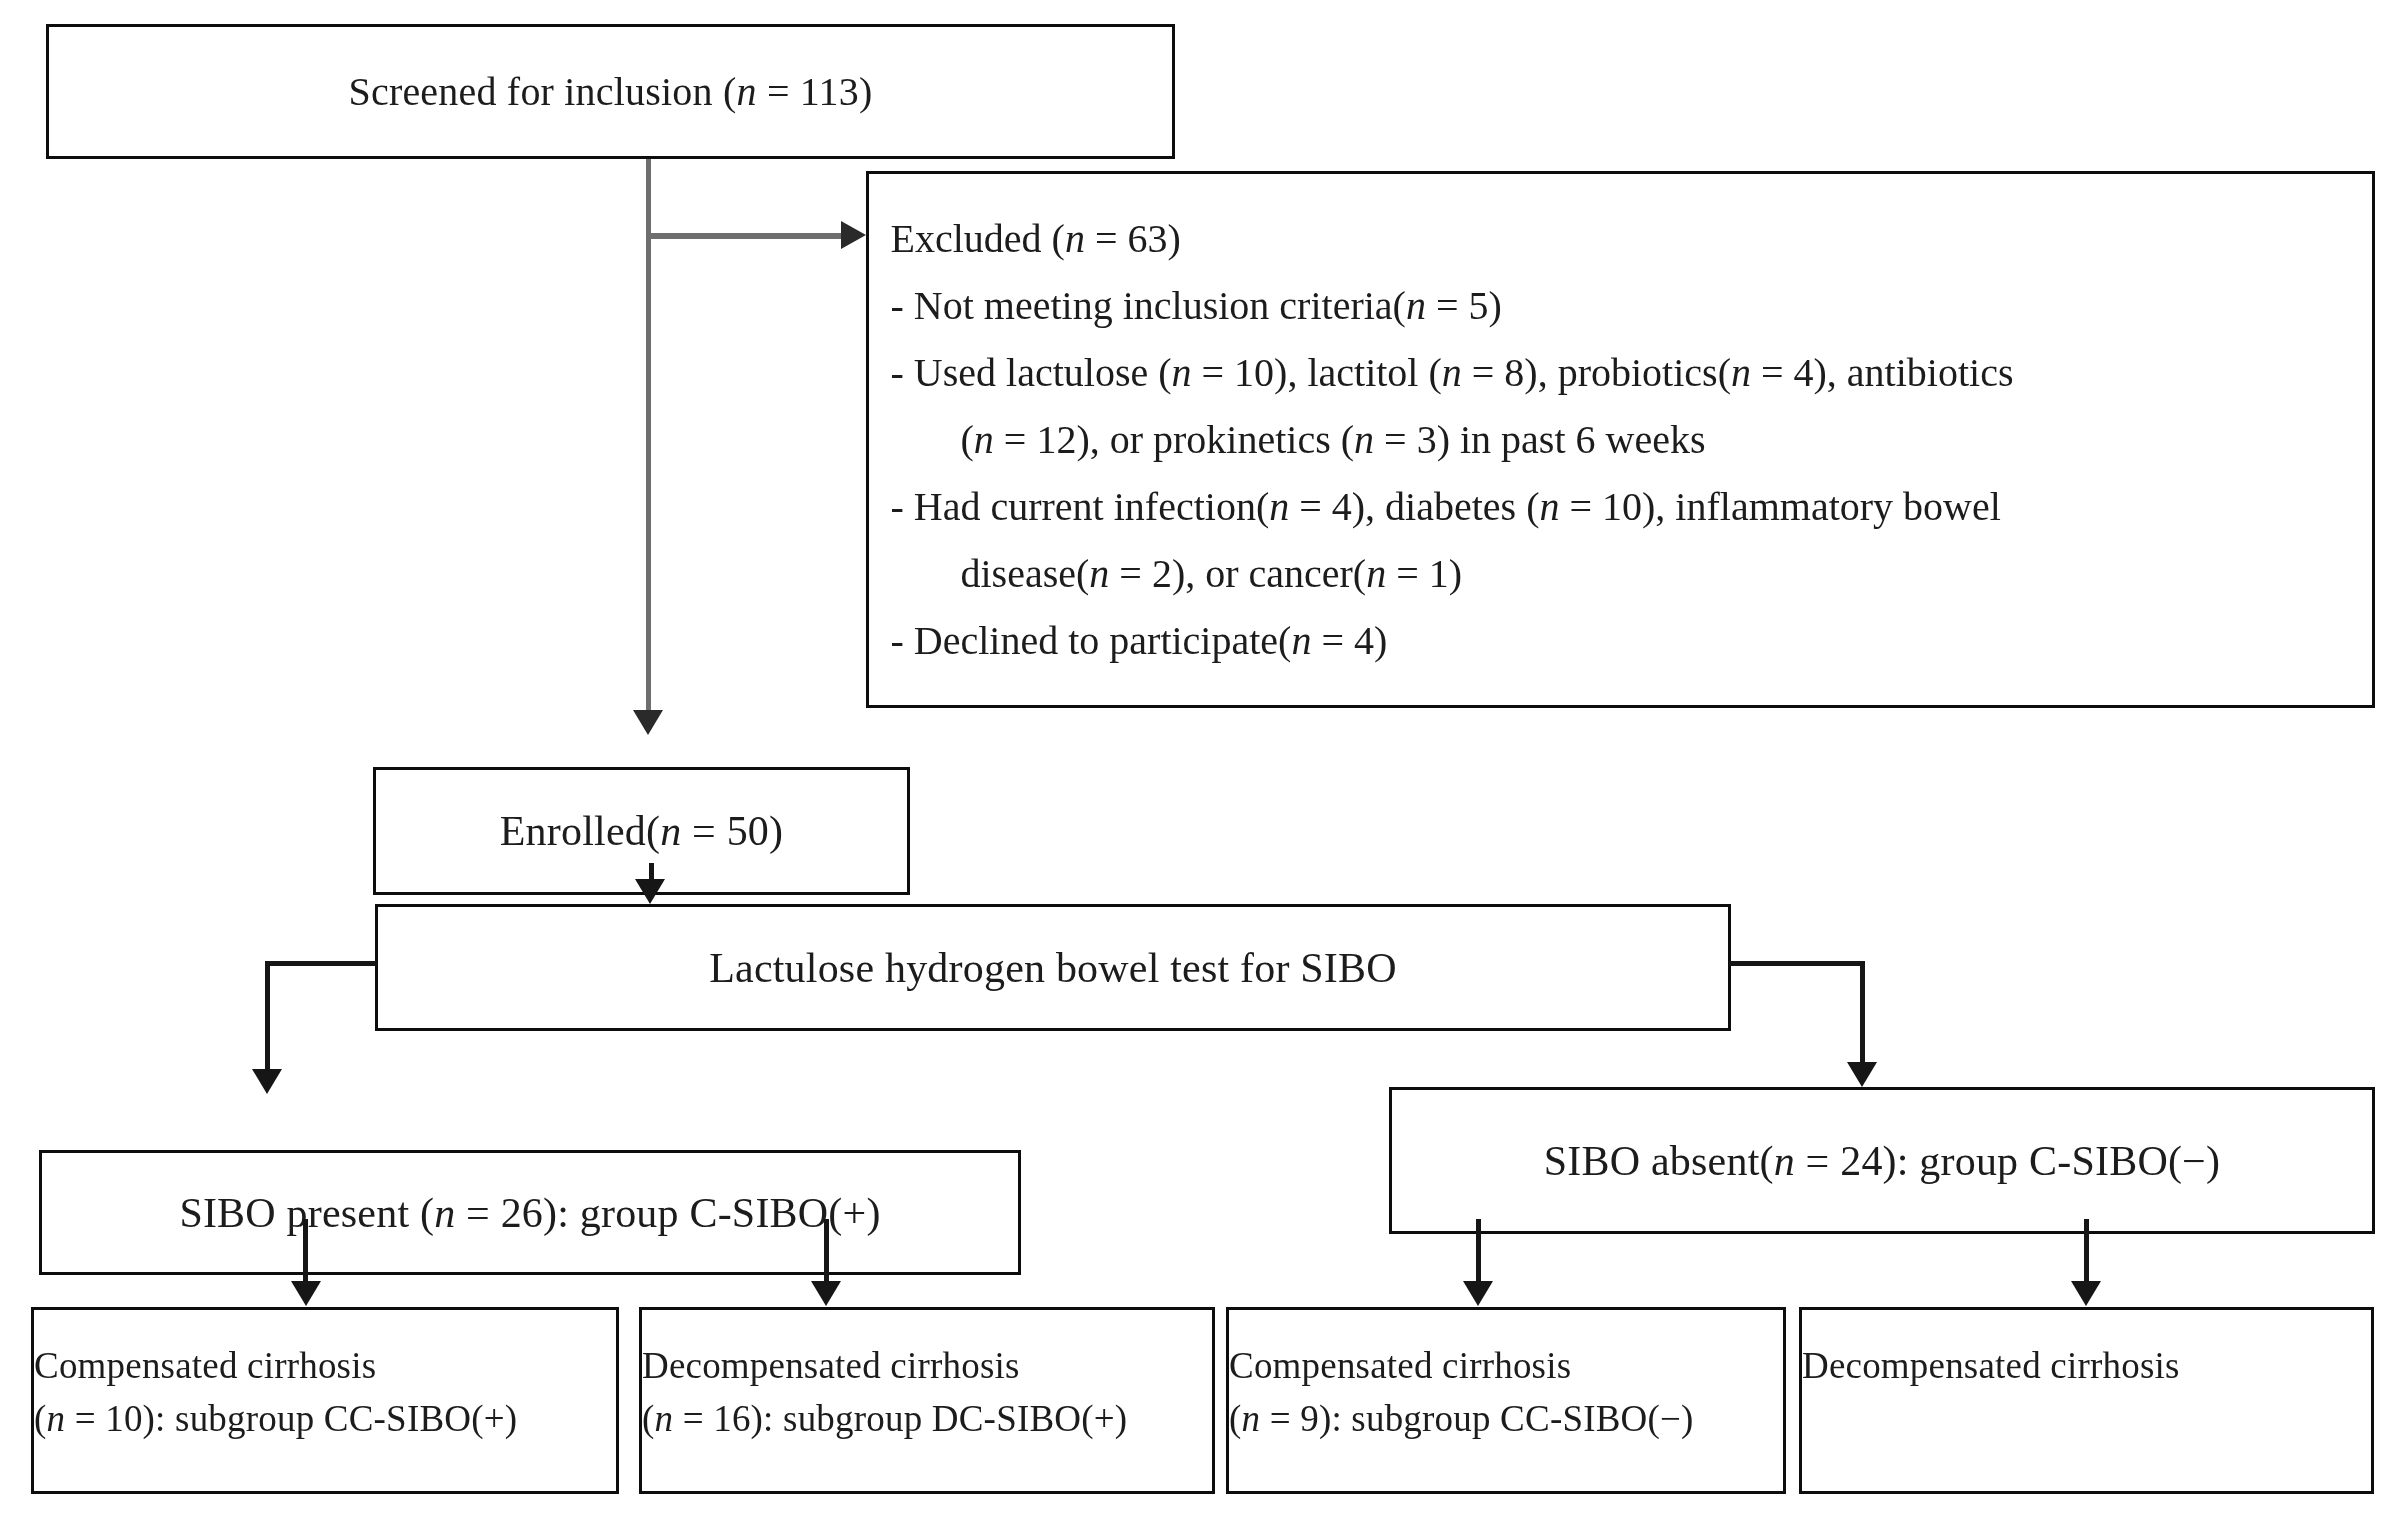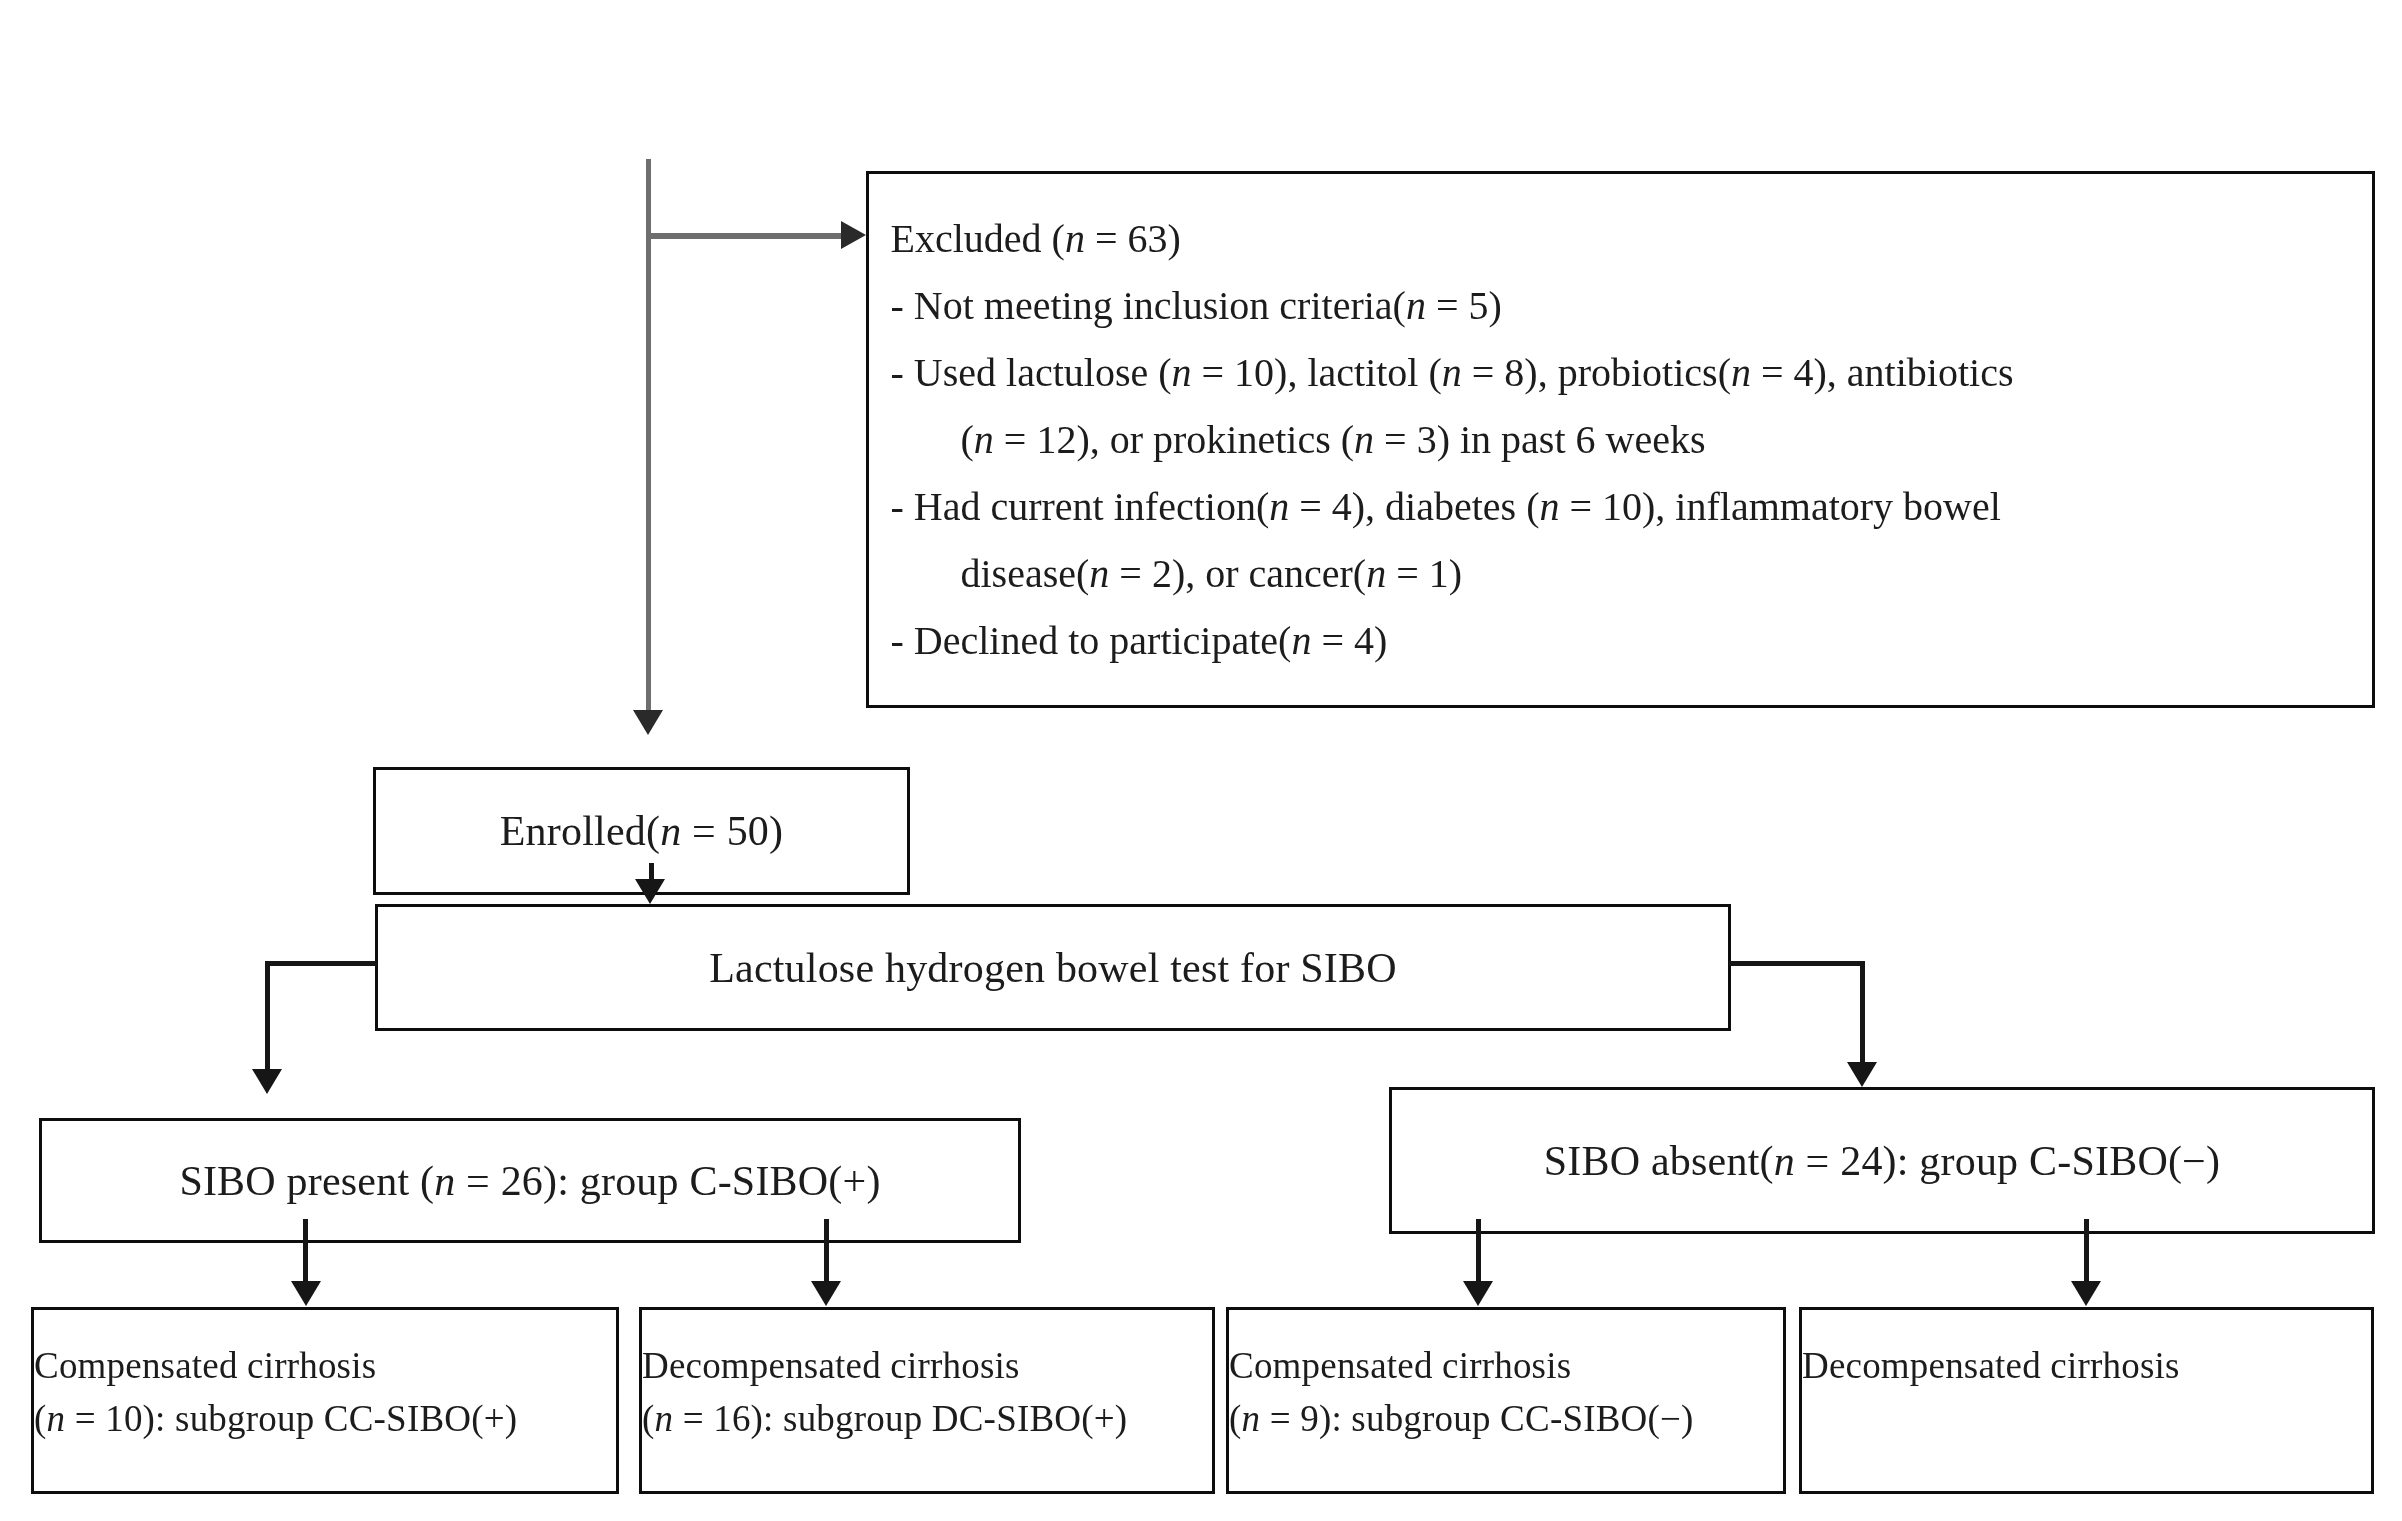--- a/index.html
+++ b/index.html
@@ -59,20 +59,23 @@
     display:flex;flex-direction:column;align-items:flex-start;
     padding-top:29px;line-height:53px;
   }
   i{font-style:italic;}
 </style>
 </head>
 <body>
 
 <div id="canvas">
 
+  <div class="box center-text fs-main" style="left:46px;top:24.4px;width:1129px;height:135px;">
+    <span>Screened for inclusion (<i>n</i> = 113)</span>
+  </div>
 
   <div class="vline gray" style="left:646px;top:159px;height:556px;"></div>
   <div class="tri-down" style="left:633px;top:710px;border-top-color:#2a2a2a;"></div>
 
   <div class="hline gray" style="left:650px;top:233px;width:193px;"></div>
   <div class="tri-right" style="left:841px;top:221px;border-left-color:#2a2a2a;"></div>
 
   <div class="box" style="left:866px;top:171px;width:1509px;height:537px;">
     <div class="excluded-inner">
       <div>Excluded (<i>n</i> = 63)</div>
@@ -97,21 +100,21 @@
   </div>
 
   <div class="hline black" style="left:265px;top:961px;width:112px;height:4.9px;"></div>
   <div class="vline black" style="left:265px;top:961px;height:110px;"></div>
   <div class="tri-down" style="left:252px;top:1069px;"></div>
 
   <div class="hline black" style="left:1729px;top:961px;width:136px;height:4.9px;"></div>
   <div class="vline black" style="left:1860px;top:961px;height:103px;"></div>
   <div class="tri-down" style="left:1847px;top:1062px;"></div>
 
-  <div class="box center-text fs-big" style="left:39px;top:1118px;width:982px;height:125px;">
+  <div class="box center-text fs-big" style="left:39px;top:1150px;width:982px;height:125px;">
     <span>SIBO present (<i>n</i> = 26): group C-SIBO(+)</span>
   </div>
 
   <div class="box center-text fs-big" style="left:1389px;top:1087px;width:986px;height:147px;">
     <span>SIBO absent(<i>n</i> = 24): group C-SIBO(−)</span>
   </div>
 
   <div class="vline black" style="left:303px;top:1219px;height:66px;"></div>
   <div class="tri-down" style="left:291px;top:1281px;"></div>
 

